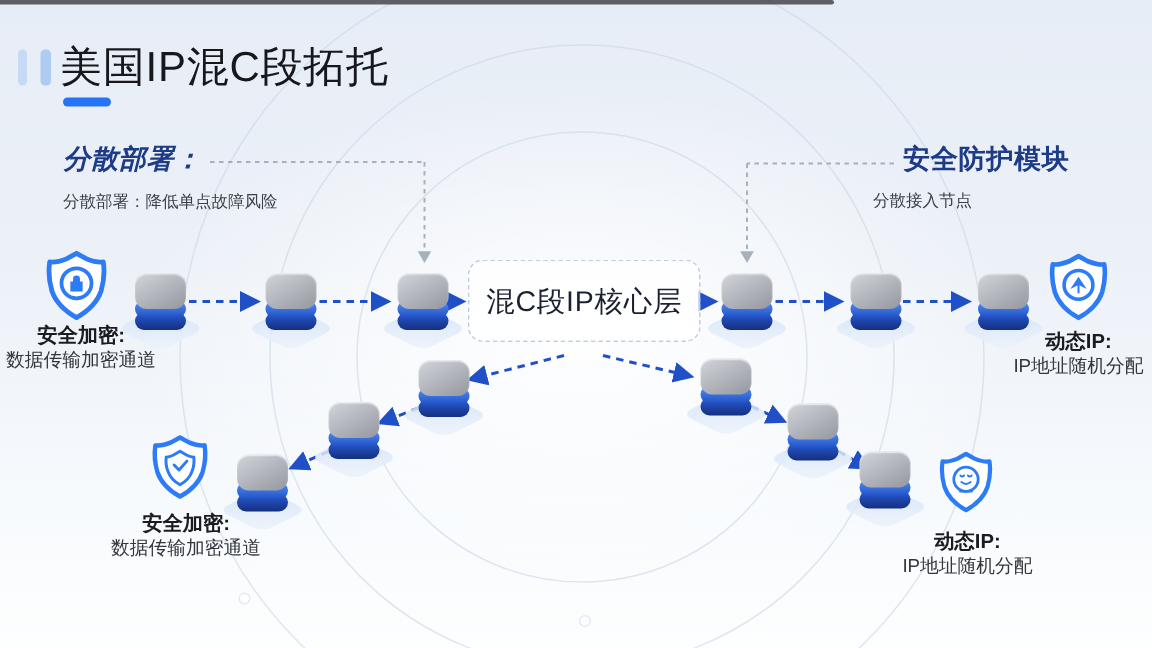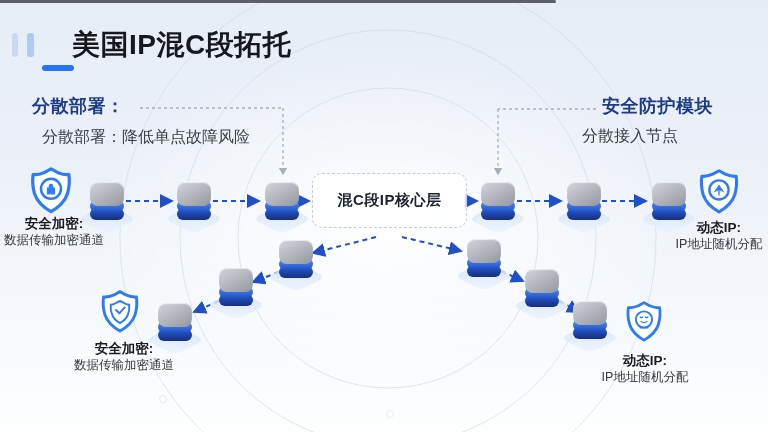--- a/index.html
+++ b/index.html
@@ -14,38 +14,38 @@
       radial-gradient(ellipse 420px 240px at 50% 52%, rgba(255,255,255,.95), rgba(255,255,255,0) 70%),
       linear-gradient(180deg,#e7edf6 0%,#ecf1f8 40%,#f7fafd 78%,#fdfefe 100%);
   }
   .bg-svg,.link-svg{position:absolute;left:0;top:0;pointer-events:none;}
   .topstrip{position:absolute;left:0;top:0;width:556px;height:3px;background:#44474d;opacity:.85;border-radius:0 2px 2px 0;}
 
   
   .hbar{position:absolute;border-radius:3px;}
   .hbar.b1{left:12px;top:33px;width:6px;height:24px;background:#c6daf5;}
   .hbar.b2{left:27px;top:33px;width:7px;height:24px;background:#aecbf1;}
-  .page-title{position:absolute;left:40px;top:26px;font-size:28px;font-weight:700;color:#17181c;letter-spacing:.5px;margin-left:32px;}
+  .page-title{position:absolute;left:40px;top:26px;font-size:28px;font-weight:400;color:#17181c;letter-spacing:.5px;}
   .title-underline{position:absolute;left:42px;top:65px;width:32px;height:6px;border-radius:3px;background:#2574f5;}
 
   
   .co-head{position:absolute;font-size:18px;font-weight:800;color:#1d3c85;letter-spacing:.5px;}
-  .co-sub{position:absolute;font-size:16px;color:#3a3f47;}
-  .co-head.left{left:32px;top:94px;}
+  .co-sub{position:absolute;font-size:11px;color:#3a3f47;}
+  .co-head.left{left:42px;top:94px;font-style:italic;}
   .co-sub.left{left:42px;top:127px;}
   .co-head.right{left:602px;top:94px;}
   .co-sub.right{left:582px;top:126px;}
 
   
   .core-box{
     position:absolute;left:312px;top:173px;width:153px;height:53px;
     border:1.6px dashed #c3ccd9;border-radius:10px;
     background:rgba(255,255,255,.78);
     display:flex;align-items:center;justify-content:center;
-    font-size:15px;font-weight:700;color:#1b2130;letter-spacing:.5px;
+    font-size:19px;font-weight:400;color:#1b2130;letter-spacing:.5px;
   }
 
   
   .server{position:absolute;width:34px;height:48px;}
   .server .sh{position:absolute;left:-4px;top:16px;width:42px;height:42px;
     transform:scaleY(.5) rotate(45deg);border-radius:9px;
     background:linear-gradient(135deg,#d3e2f6,#ecf3fc);opacity:.85;}
   .server .bot{position:absolute;left:0;top:26px;width:34px;height:12px;border-radius:6px;
     background:linear-gradient(180deg,#2a5cd8,#142f7e);}
   .server .mid{position:absolute;left:0;top:18px;width:34px;height:12px;border-radius:6px;

